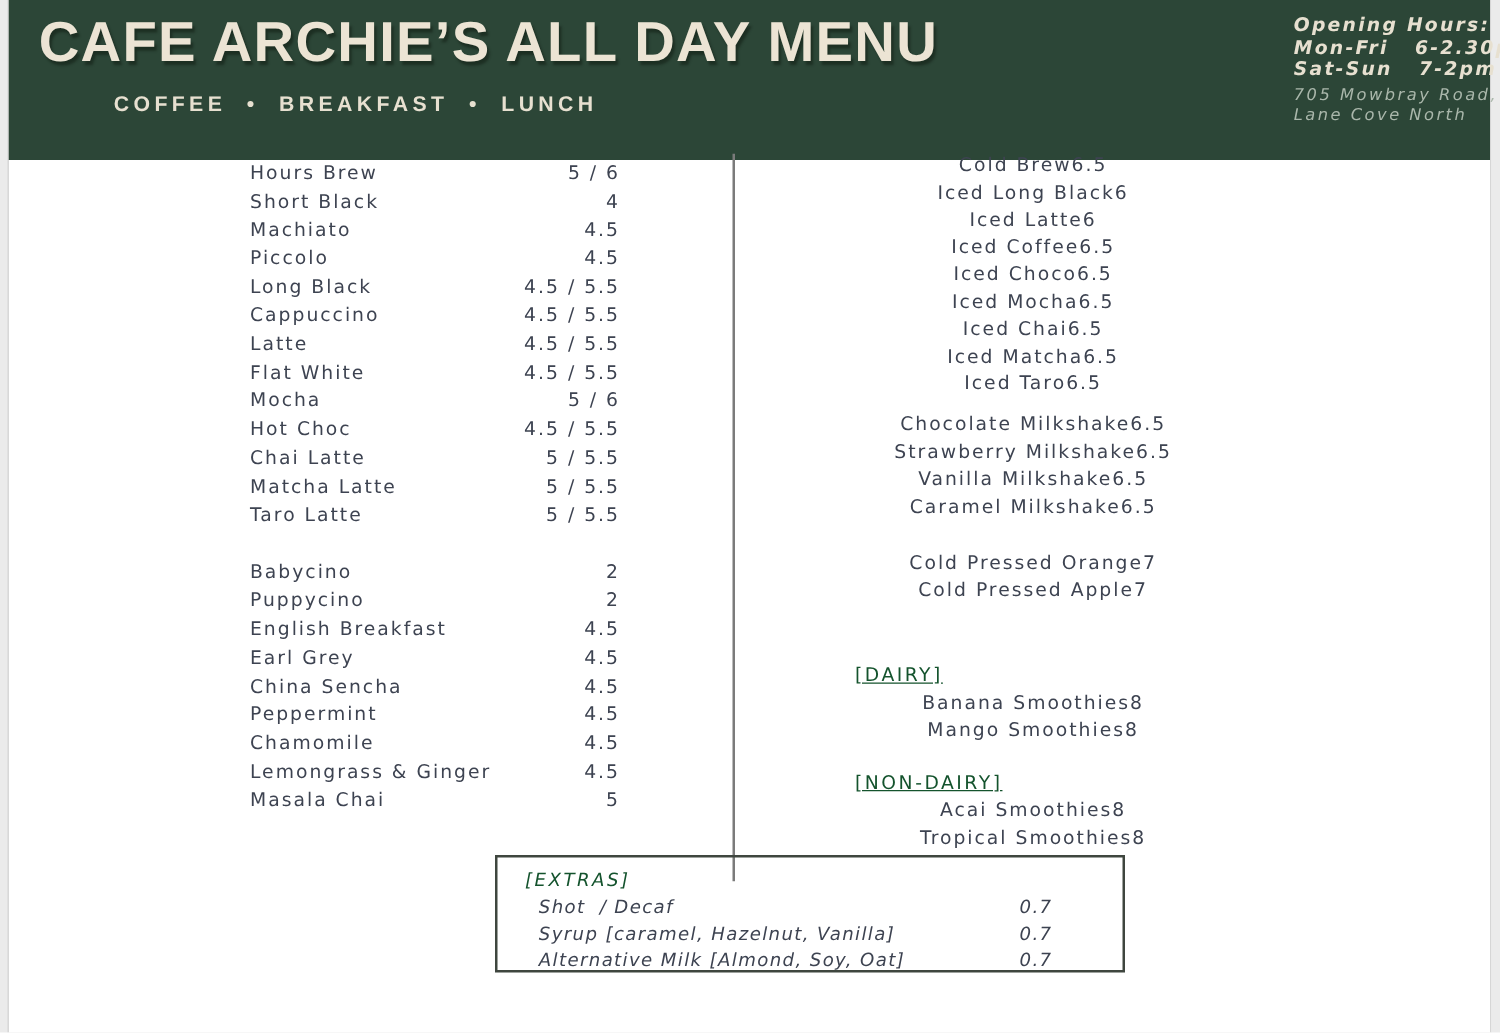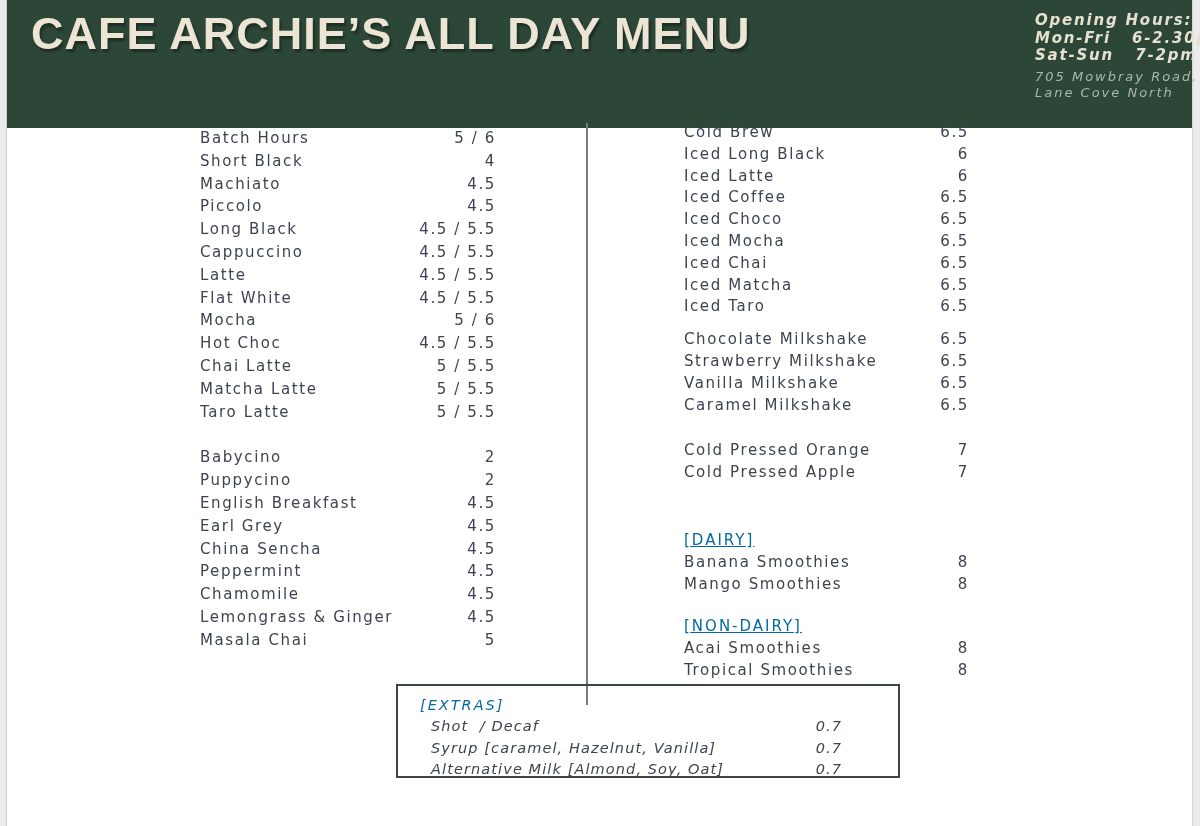--- a/index.html
+++ b/index.html
@@ -49,24 +49,24 @@
   .hours .addr{margin-top:4px;}
   
   .col{position:absolute;color:#3d4351;}
   .col-left{left:193px;top:127px;width:296px;}
   .col-right{left:677px;top:122px;width:285px;}
   .row{
     display:flex;justify-content:space-between;align-items:baseline;
     font-size:15px;letter-spacing:1.6px;
   }
   .col-left .row{line-height:22.8px;height:22.8px;}
-  .col-right .row{line-height:21.8px;height:21.8px;}
+  .col-right .row{line-height:21.8px;height:21.8px;justify-content:center;}
   .item-name,.item-price{white-space:pre;}
   .section-label{
-    color:#0369a1;font-size:15px;letter-spacing:2px;
+    color:#14532d;font-size:15px;letter-spacing:2px;
     line-height:21.8px;height:21.8px;white-space:pre;
   }
   .section-label.underline{text-decoration:underline;}
   .col-left .sec{margin-top:0;}
   .col-left .sec.s2{margin-top:23px;}
   .col-left .sec.s3{}
   .col-right .sec.s2{margin-top:11px;}
   .col-right .sec.s3{margin-top:24px;}
   .col-right .sec.s4{margin-top:46px;}
   .col-right .sec.s5{margin-top:21px;}
@@ -87,35 +87,36 @@
   }
 </style>
 </head>
 <body>
 
 <div class="stage">
   <div class="page">
 
     <div class="band">
       <div class="title">CAFE ARCHIE’S ALL DAY MENU</div>
+      <div class="subtitle">COFFEE  •  BREAKFAST  •  LUNCH</div>
       <div class="hours">
         <div class="h-line">Opening Hours:</div>
         <div class="h-line">Mon-Fri   6-2.30pm</div>
         <div class="h-line">Sat-Sun   7-2pm</div>
         <div class="addr">
           <div class="a-line">705 Mowbray Road,</div>
           <div class="a-line">Lane Cove North</div>
         </div>
       </div>
     </div>
 
     <div class="col col-left" id="col-left">
         <div class="sec s1">
           <div class="row">
-            <span class="item-name">Batch Hours</span>
+            <span class="item-name">Hours Brew</span>
             <span class="item-price">5 / 6</span>
           </div>
           <div class="row">
             <span class="item-name">Short Black</span>
             <span class="item-price">4</span>
           </div>
           <div class="row">
             <span class="item-name">Machiato</span>
             <span class="item-price">4.5</span>
           </div>

